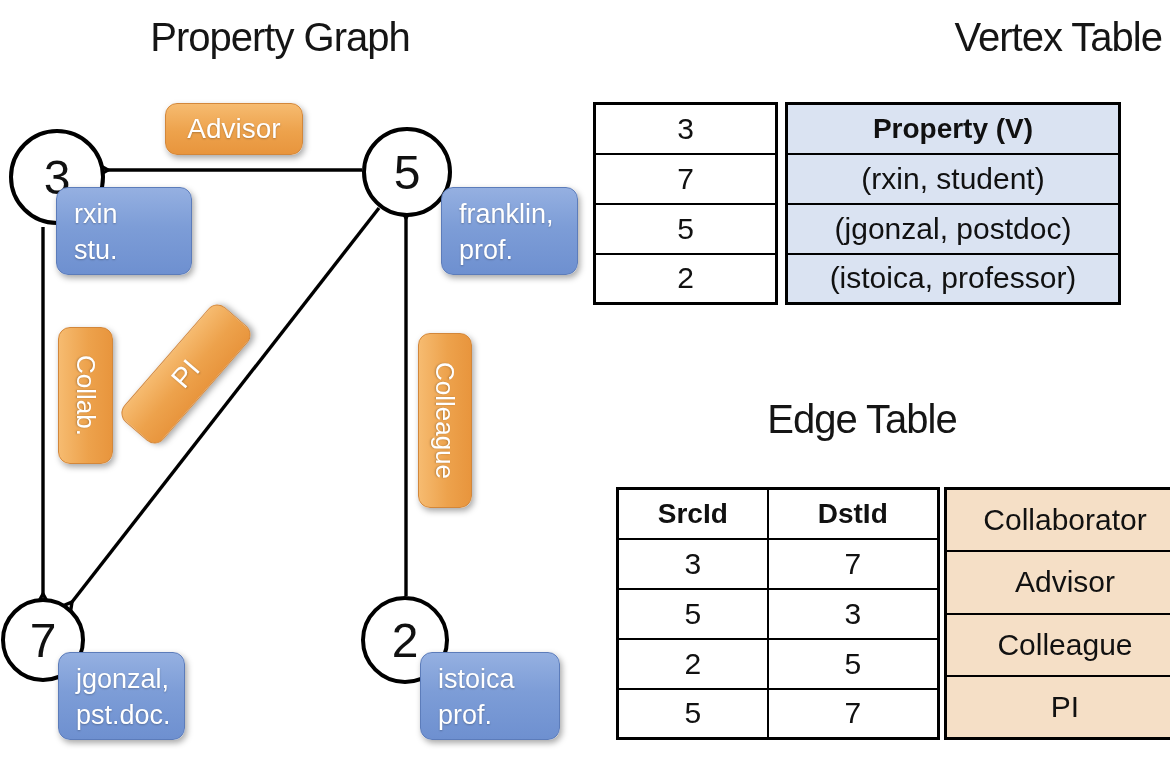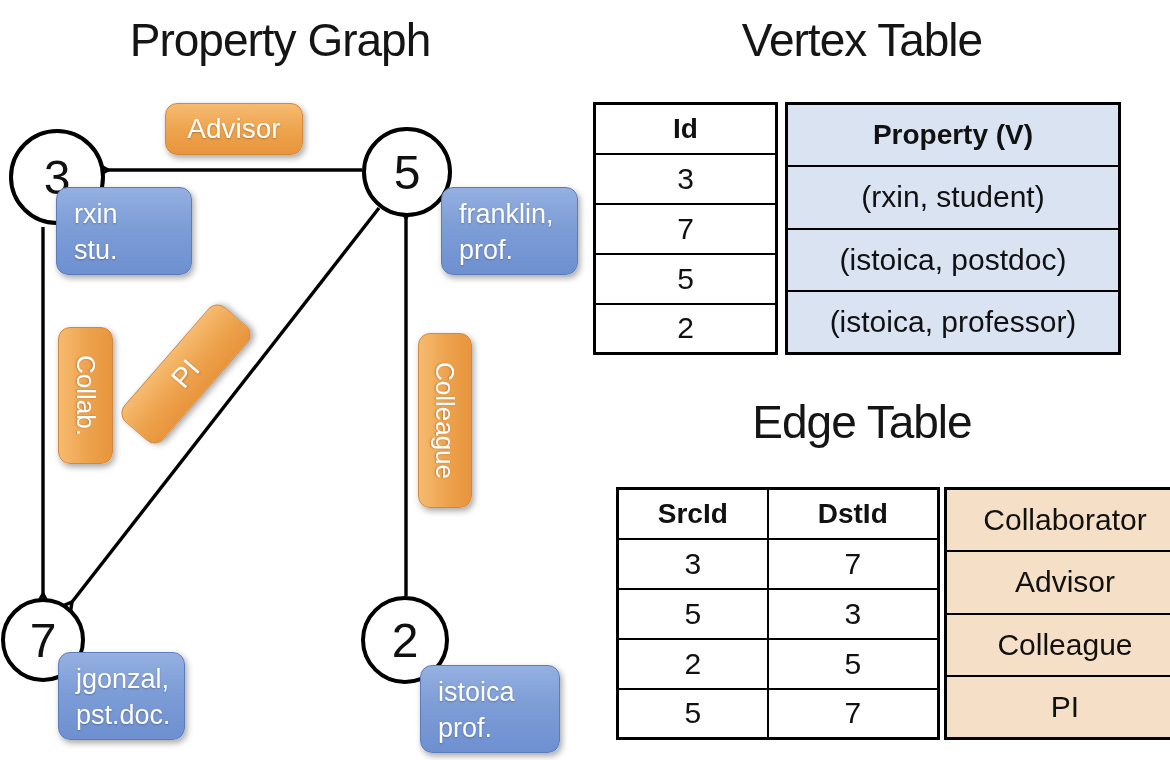--- a/index.html
+++ b/index.html
@@ -4,25 +4,25 @@
 <style>
   * { margin:0; padding:0; box-sizing:border-box; }
   html,body { background:#ffffff; }
   .canvas {
     position:relative; width:1170px; height:760px; overflow:hidden;
     background:#ffffff; color:#111;
     font-family:"Liberation Sans", sans-serif;
   }
   .title {
     position:absolute; text-align:center;
-    font-size:46px; font-weight:300; letter-spacing:-1px; color:#151515;
+    font-size:40px; font-weight:300; letter-spacing:-1px; color:#151515;
     line-height:1.05; white-space:nowrap;
   }
   #pg-title   { left:0px;   top:16px;  width:560px; }
-  #vt-title   { left:562px; top:16px;  width:600px; }
+  #vt-title   { left:562px; top:16px;  width:600px;text-align:right; }
   #et-title   { left:562px; top:398px; width:600px; }
 
   
   #edge-svg { position:absolute; left:0; top:0; width:585px; height:760px; }
 
   .node {
     position:absolute; background:#fff; border:4px solid #000; border-radius:50%;
     display:flex; align-items:center; justify-content:center;
     font-size:48px; font-weight:300; color:#111;
   }
@@ -35,21 +35,21 @@
     position:absolute; border-radius:12px;
     background:linear-gradient(180deg,#95b0e1 0%,#7d9dd7 45%,#6e90d0 100%);
     border:1px solid #5c7cba;
     box-shadow:2px 3px 6px rgba(0,0,0,0.35);
     color:#fff; font-size:27px; line-height:1.32;
     padding:9px 6px 0 17px; text-shadow:0 1px 2px rgba(0,0,0,0.25);
   }
   #box-rxin     { left:56px;  top:187px; width:136px; height:88px; }
   #box-franklin { left:421px; top:187px; width:137px; height:88px;margin-left:20px; }
   #box-jgonzal  { left:58px;  top:652px; width:127px; height:88px; }
-  #box-istoica  { left:420px; top:652px; width:140px; height:88px;margin-top:13px; }
+  #box-istoica  { left:420px; top:652px; width:140px; height:88px; }
 
   .pill {
     position:absolute; border-radius:12px;
     background:linear-gradient(180deg,#f6bb70 0%,#eda24c 55%,#e8953d 100%);
     border:1px solid #d3873a;
     box-shadow:2px 3px 6px rgba(0,0,0,0.35);
     color:#fff; text-shadow:0 1px 2px rgba(0,0,0,0.25);
     display:flex; align-items:center; justify-content:center;
   }
   #pill-advisor { left:165px; top:103px; width:138px; height:52px; font-size:28px; }
@@ -143,23 +143,20 @@
   <div class="pill" id="pill-pi">
     <span>PI</span>
   </div>
   <div class="pill" id="pill-colleague">
     <span class="vtext">Colleague</span>
   </div>
 
   <div class="tbl-wrap" id="vt-wrap">
     <table id="vt-id">
       <tbody>
-          <tr>
-            <th>Id</th>
-          </tr>
       <tr>
             <td>3</td>
           </tr>
       <tr>
             <td>7</td>
           </tr>
       <tr>
             <td>5</td>
           </tr>
       <tr>
@@ -169,21 +166,21 @@
       </table>
     <table id="vt-prop" class="bluefill">
       <tbody>
           <tr>
             <th>Property (V)</th>
           </tr>
       <tr>
             <td>(rxin, student)</td>
           </tr>
       <tr>
-            <td>(istoica, postdoc)</td>
+            <td>(jgonzal, postdoc)</td>
           </tr>
       <tr>
             <td>(istoica, professor)</td>
           </tr>
     </tbody>
       </table>
   </div>
 
   <div class="tbl-wrap" id="et-wrap">
     <table id="et-ids">

